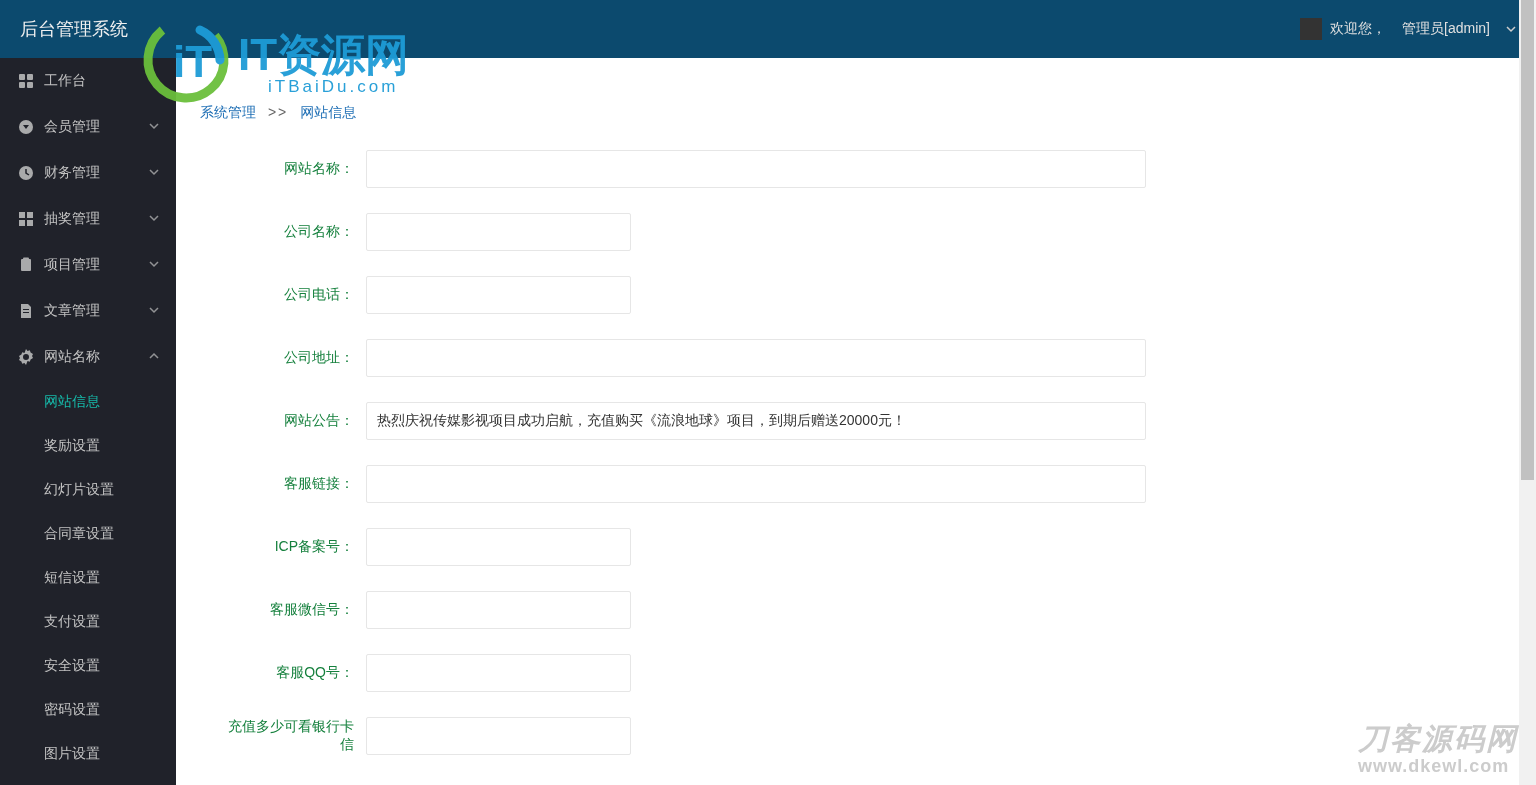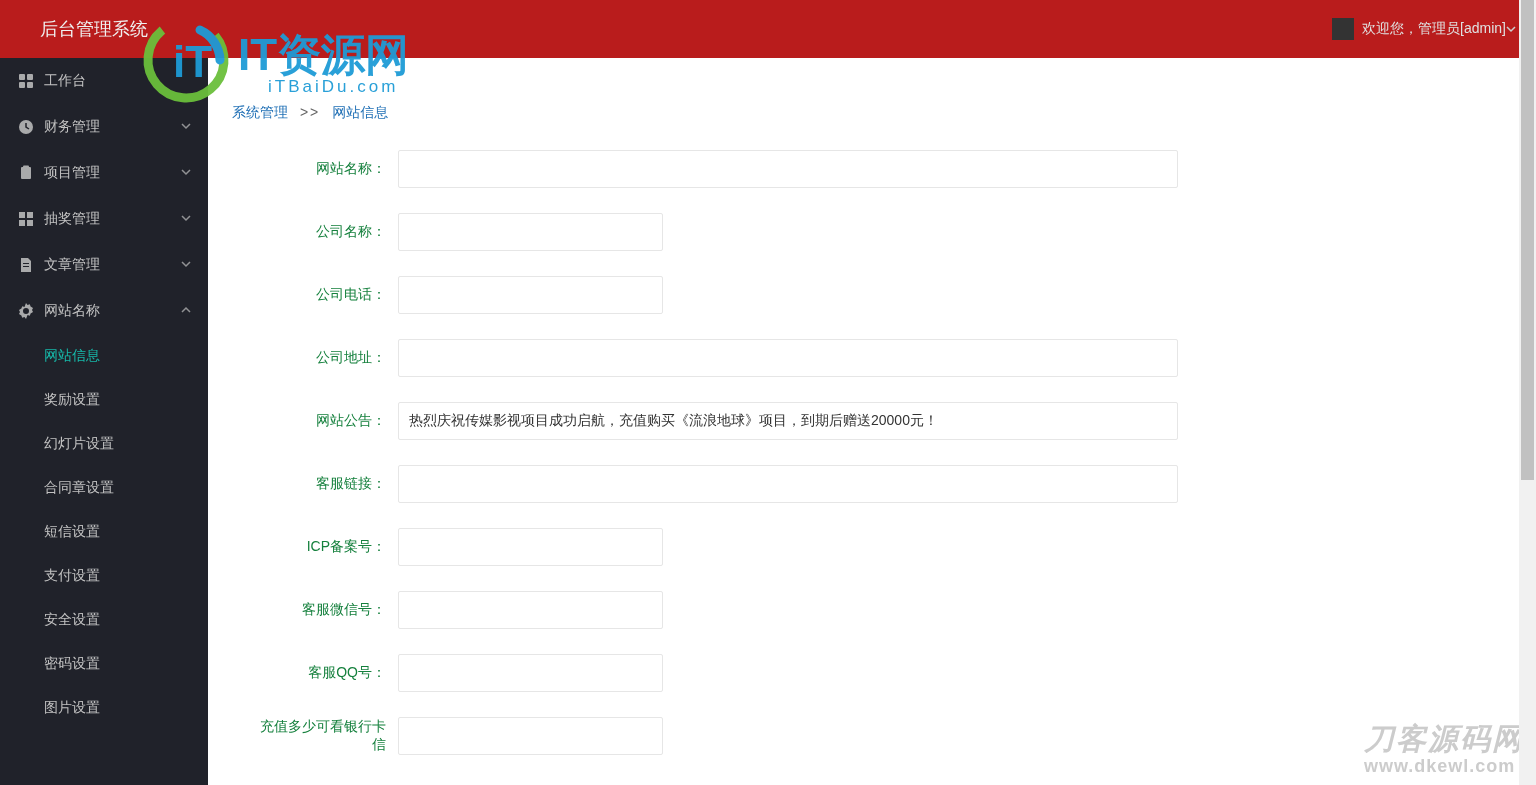--- a/index.html
+++ b/index.html
@@ -1,26 +1,26 @@
 <!DOCTYPE html>
 <html><head>
 <meta charset="utf-8">
 <style>
 * { margin: 0; padding: 0; box-sizing: border-box; }
 body { font-family: "Microsoft YaHei", Arial, sans-serif; font-size: 14px; background: #fff; width: 1536px; height: 785px; overflow: hidden; position: relative; }
 
-.header { height: 58px; background: #b91c1c; display: flex; align-items: center; justify-content: space-between; padding: 0 20px 0 40px; color: #fff; position: relative; z-index: 10; }
+.header { height: 58px; background: #0c4a6e; display: flex; align-items: center; justify-content: space-between; padding: 0 20px 0 20px; color: #fff; position: relative; z-index: 10; }
 .header-title { font-size: 18px; font-weight: normal; color: #f0f0f0; }
 .header-right { display: flex; align-items: center; gap: 8px; font-size: 14px; color: #e0e0e0; }
 .header-avatar { width: 22px; height: 22px; background: #333; display: inline-block; }
-.header-dropdown { cursor: pointer; display: flex; align-items: center; gap: 0; }
+.header-dropdown { cursor: pointer; display: flex; align-items: center; gap: 16px; }
 
 .container { display: flex; height: calc(785px - 58px); }
 
-.sidebar { width: 208px; background: #20222a; color: #c2c2c2; overflow-y: auto; flex-shrink: 0; }
+.sidebar { width: 176px; background: #20222a; color: #c2c2c2; overflow-y: auto; flex-shrink: 0; }
 .sidebar-item { display: flex; align-items: center; justify-content: space-between; padding: 0 16px 0 18px; height: 46px; cursor: pointer; font-size: 14px; }
 .sidebar-item-left { display: flex; align-items: center; gap: 10px; }
 .sidebar-icon { width: 16px; height: 16px; display: inline-flex; align-items: center; justify-content: center; opacity: 0.85; }
 .sidebar-icon svg { width: 16px; height: 16px; fill: currentColor; }
 .sidebar-chevron svg { width: 12px; height: 12px; fill: currentColor; opacity: 0.7; }
 .sidebar-sub-item { padding-left: 44px; height: 44px; display: flex; align-items: center; cursor: pointer; font-size: 14px; color: #c2c2c2; }
 .sidebar-sub-item.active { color: #16baaa; }
 
 .main { flex: 1; background: #fff; overflow-y: auto; position: relative; }
 .breadcrumb { padding: 22px 32px 18px 24px; font-size: 14px; color: #333; margin-top: 24px; }
@@ -29,21 +29,21 @@
 .breadcrumb .current { color: #1f6fb5; }
 
 .form-area { padding: 10px 40px 40px 40px; }
 .form-row { display: flex; align-items: center; margin-bottom: 25px; }
 .form-label { width: 150px; text-align: right; padding-right: 12px; font-size: 14px; color: #15803d; }
 .form-input { height: 38px; border: 1px solid #e6e6e6; border-radius: 2px; padding: 4px 10px; font-size: 14px; color: #333; background: #fff; }
 .w-full { width: 780px; }
 .w-short { width: 265px; }
 
 .watermark-logo { position: absolute; top: 12px; left: 138px; z-index: 50; pointer-events: none; opacity: 0.95; }
-.watermark-br { position: absolute; bottom: 8px; right: 12px; z-index: 50; pointer-events: none; }
+.watermark-br { position: absolute; bottom: 8px; right: 18px; z-index: 50; pointer-events: none; }
 .watermark-br-1 { font-size: 30px; font-weight: bold; color: #ccc; font-style: italic; letter-spacing: 2px; }
 .watermark-br-2 { font-size: 18px; font-weight: bold; color: #ccc; letter-spacing: 1px; margin-top: -4px; }
 
 .scrollbar-track { position: absolute; right: 0; top: 0; width: 17px; height: 785px; background: #f1f1f1; z-index: 100; }
 .scrollbar-thumb { position: absolute; left: 2px; top: 0; width: 13px; height: 480px; background: #c1c1c1; border-radius: 0; }
 </style>
 </head>
 <body>
 
 <div class="header">
@@ -75,54 +75,68 @@
             </svg>
           </span>
           <span>工作台</span>
         </span>
       </div>
       <div class="sidebar-item">
         <span class="sidebar-item-left">
           <span class="sidebar-icon">
             <svg viewBox="0 0 16 16">
               <circle cx="8" cy="8" r="7"></circle>
+              <path d="M5 6 L8 10 L11 6" fill="#20222a"></path>
+            </svg>
+          </span>
+          <span>会员管理</span>
+        </span>
+        <span class="sidebar-chevron"><svg viewBox="0 0 12 12">
+            <path d="M2 4 L6 8 L10 4" stroke="currentColor" stroke-width="1.5" fill="none"></path>
+          </svg></span>
+      </div>
+      <div class="sidebar-item">
+        <span class="sidebar-item-left">
+          <span class="sidebar-icon">
+            <svg viewBox="0 0 16 16">
+              <circle cx="8" cy="8" r="7"></circle>
               <path d="M8 4 V8 L11 10" stroke="#20222a" stroke-width="1.5" fill="none"></path>
             </svg>
           </span>
           <span>财务管理</span>
-        </span>
-        <span class="sidebar-chevron"><svg viewBox="0 0 12 12">
-            <path d="M2 4 L6 8 L10 4" stroke="currentColor" stroke-width="1.5" fill="none"></path>
-          </svg></span>
-      </div>
-      <div class="sidebar-item">
-        <span class="sidebar-item-left">
-          <span class="sidebar-icon">
-            <svg viewBox="0 0 16 16">
-              <rect x="3" y="2" width="10" height="12" rx="1"></rect>
-              <rect x="5" y="0.5" width="6" height="3" rx="1"></rect>
-            </svg>
-          </span>
-          <span>项目管理</span>
         </span>
         <span class="sidebar-chevron"><svg viewBox="0 0 12 12">
             <path d="M2 4 L6 8 L10 4" stroke="currentColor" stroke-width="1.5" fill="none"></path>
           </svg></span>
       </div>
       <div class="sidebar-item">
         <span class="sidebar-item-left">
           <span class="sidebar-icon">
             <svg viewBox="0 0 16 16">
               <rect x="1" y="1" width="6" height="6"></rect>
               <rect x="9" y="1" width="6" height="6"></rect>
               <rect x="1" y="9" width="6" height="6"></rect>
               <rect x="9" y="9" width="6" height="6"></rect>
             </svg>
           </span>
           <span>抽奖管理</span>
+        </span>
+        <span class="sidebar-chevron"><svg viewBox="0 0 12 12">
+            <path d="M2 4 L6 8 L10 4" stroke="currentColor" stroke-width="1.5" fill="none"></path>
+          </svg></span>
+      </div>
+      <div class="sidebar-item">
+        <span class="sidebar-item-left">
+          <span class="sidebar-icon">
+            <svg viewBox="0 0 16 16">
+              <rect x="3" y="2" width="10" height="12" rx="1"></rect>
+              <rect x="5" y="0.5" width="6" height="3" rx="1"></rect>
+            </svg>
+          </span>
+          <span>项目管理</span>
         </span>
         <span class="sidebar-chevron"><svg viewBox="0 0 12 12">
             <path d="M2 4 L6 8 L10 4" stroke="currentColor" stroke-width="1.5" fill="none"></path>
           </svg></span>
       </div>
       <div class="sidebar-item">
         <span class="sidebar-item-left">
           <span class="sidebar-icon">
             <svg viewBox="0 0 16 16">
               <path d="M3 1 H10 L13 4 V15 H3 Z"></path>

